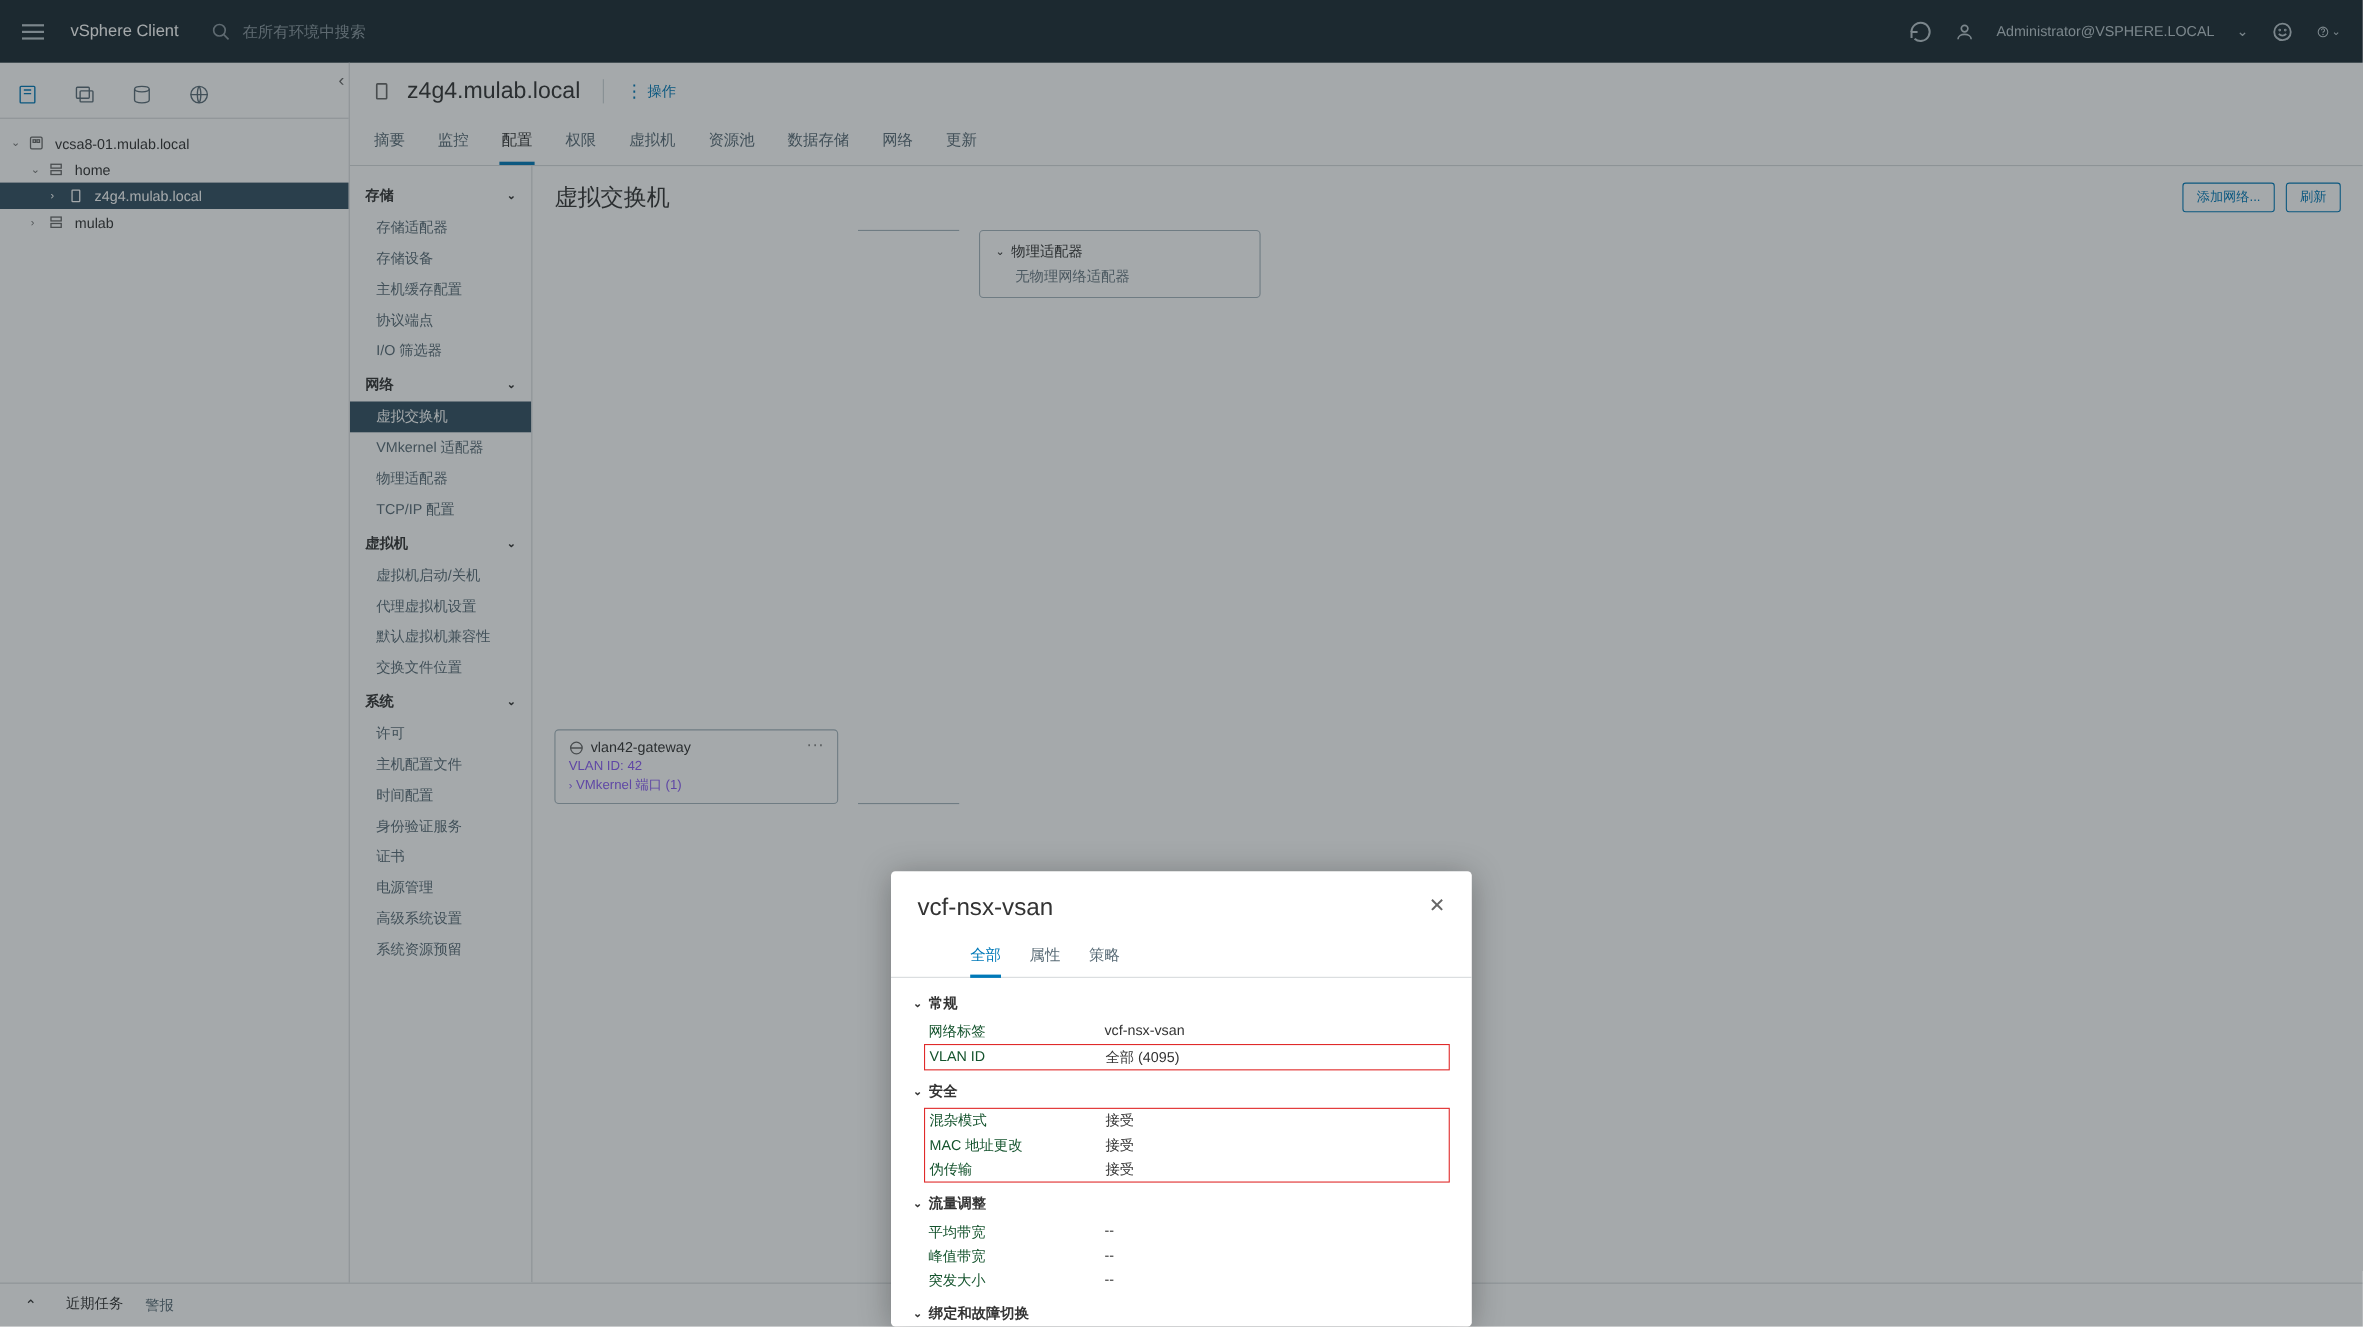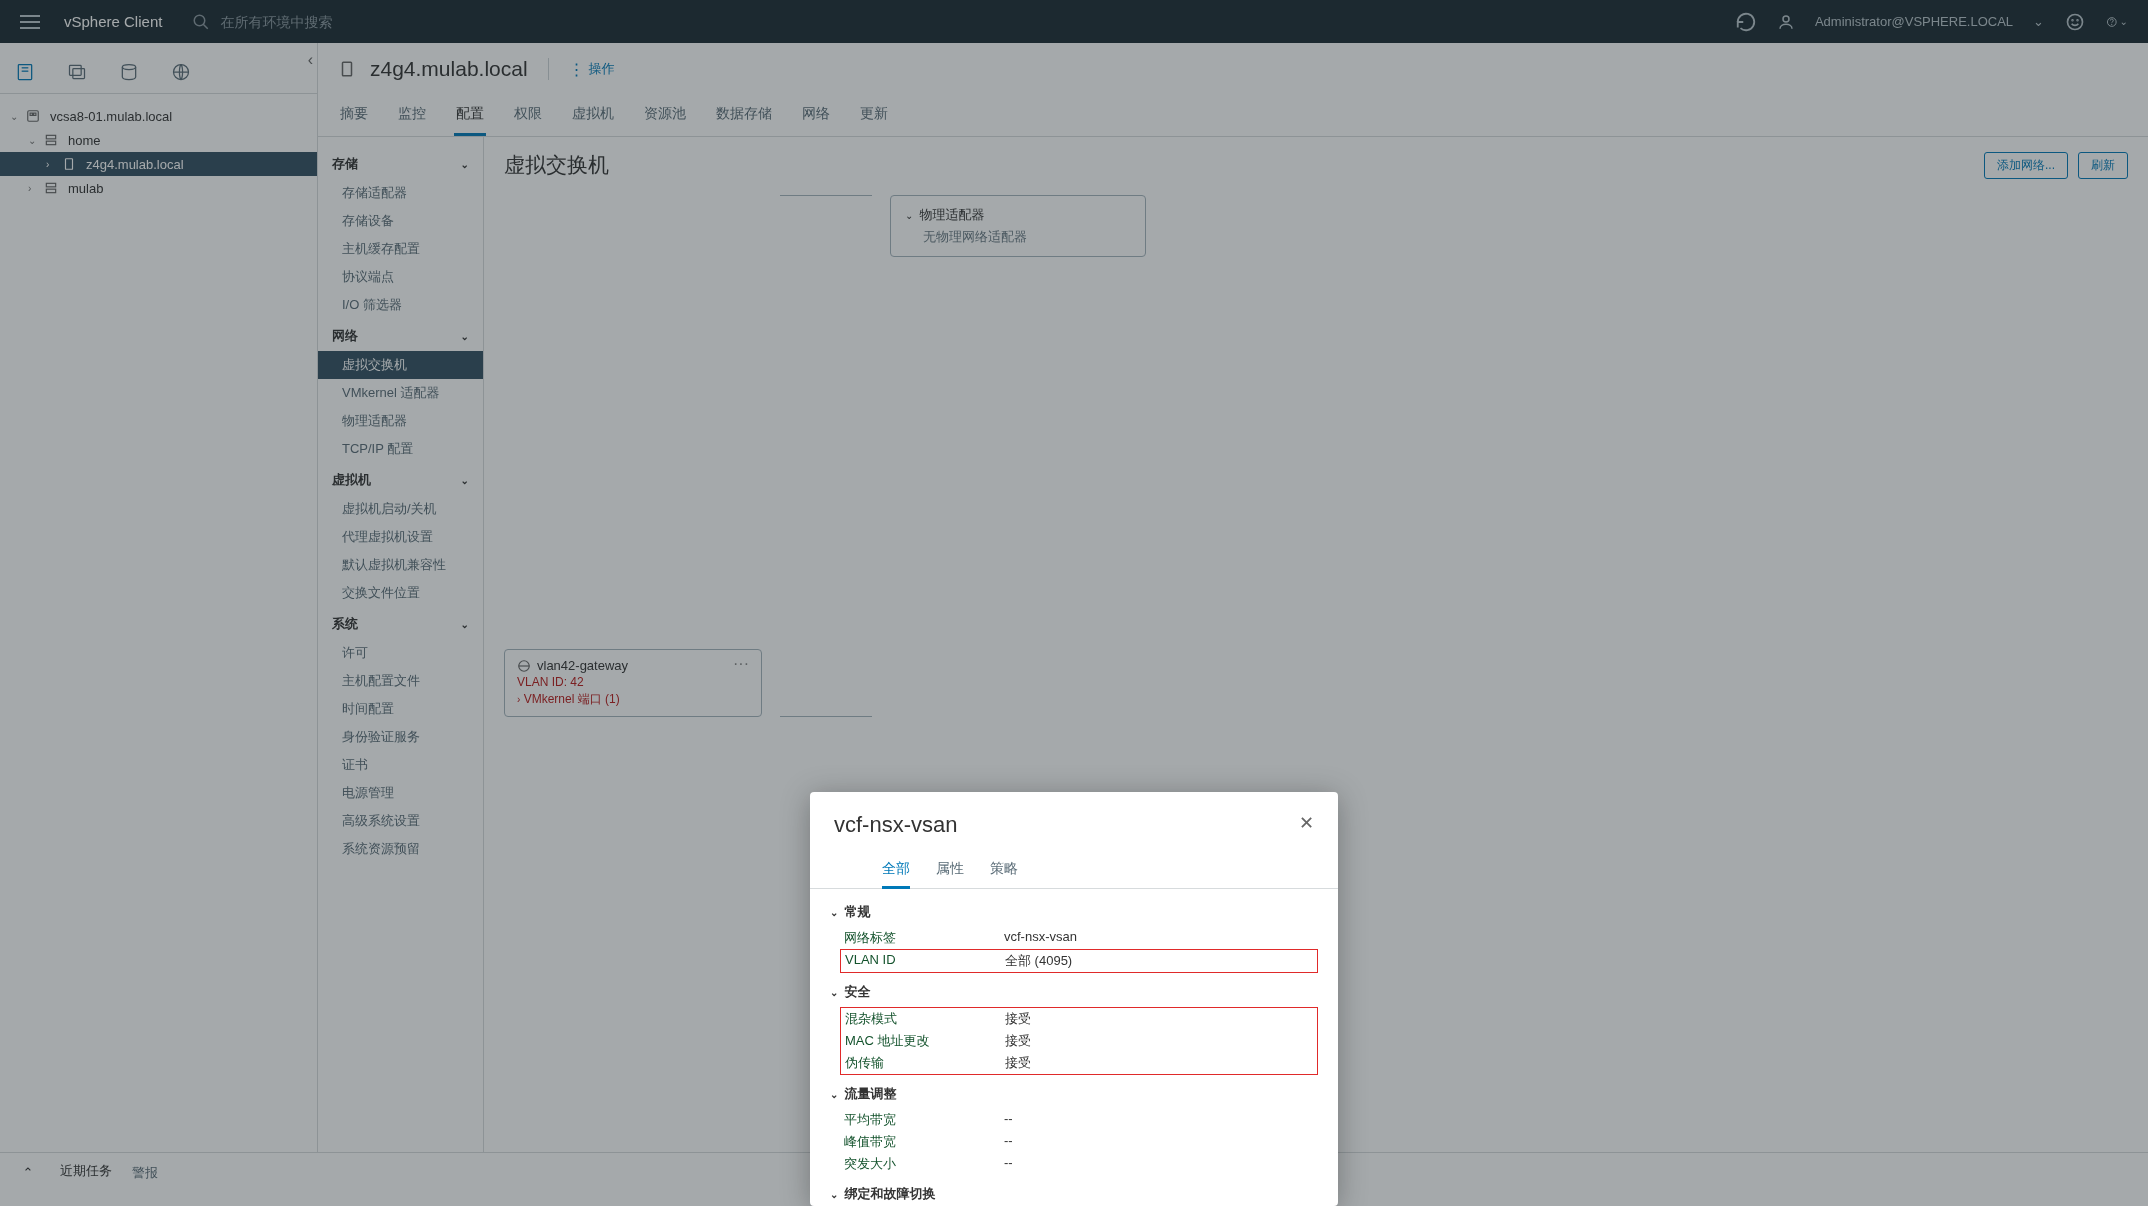--- a/index.html
+++ b/index.html
@@ -1,19 +1,19 @@
 <!DOCTYPE html>
 <html><head>
   <meta charset="utf-8">
   <style>
     * { margin: 0; padding: 0; box-sizing: border-box; }
     body { font-family: -apple-system, BlinkMacSystemFont, "Segoe UI", sans-serif; font-size: 13px; color: #333; background: #fff; overflow: hidden; }
     
     
-    .top-header { height: 43px; background: #1b2a32; display: flex; align-items: center; padding: 0 20px; color: #b9c5cb; }
+    .top-header { height: 57px; background: #1b2a32; display: flex; align-items: center; padding: 0 20px; color: #b9c5cb; }
     .hamburger { display: flex; flex-direction: column; gap: 4px; cursor: pointer; margin-right: 24px; }
     .hamburger span { width: 20px; height: 2px; background: #b9c5cb; }
     .product { font-size: 15px; color: #fff; margin-right: 30px; }
     .search-area { display: flex; align-items: center; flex: 1; }
     .search-icon-svg { width: 18px; height: 18px; margin-right: 10px; }
     .search-input { background: transparent; border: none; color: #b9c5cb; font-size: 14px; outline: none; width: 300px; }
     .search-input::placeholder { color: #8a979f; }
     .right-icons { display: flex; align-items: center; gap: 20px; }
     .icon-btn { width: 22px; height: 22px; display: flex; align-items: center; justify-content: center; cursor: pointer; }
     .user-label { color: #b9c5cb; font-size: 13px; display: flex; align-items: center; gap: 20px; cursor: pointer; }
@@ -58,21 +58,21 @@
     .detail { flex: 1; padding: 14px 20px; overflow-y: auto; position: relative; }
     .detail-header { display: flex; justify-content: space-between; align-items: center; margin-bottom: 16px; }
     .detail-title { font-size: 21px; color: #333; }
     .header-actions { display: flex; gap: 10px; }
     .hdr-btn { border: 1px solid #0079b8; color: #0079b8; background: #fff; padding: 4px 12px; font-size: 12px; cursor: pointer; border-radius: 3px; }
     
     .vswitch-area { display: flex; gap: 18px; align-items: flex-start; }
     .vswitch-main { width: 258px; display: flex; flex-direction: column; gap: 14px; }
     .pg-box { border: 1px solid #a5b4bd; border-radius: 4px; padding: 8px 12px; background: #fff; }
     .pg-title { font-size: 13px; color: #333; display: flex; align-items: center; gap: 6px; }
-    .pg-sub { font-size: 12px; color: #b91c1c; margin-top: 2px; }
+    .pg-sub { font-size: 12px; color: #8b5cf6; margin-top: 2px; }
     .pg-actions { color: #888; float: right; cursor: pointer; font-size: 16px; line-height: 12px; }
     .trunk { width: 92px; border-top: 1px solid #a5b4bd; border-bottom: 1px solid #a5b4bd; align-self: stretch; }
     .phys-box { width: 256px; border: 1px solid #a5b4bd; border-radius: 4px; padding: 10px 14px; background: #fff; }
     .phys-title { font-size: 13px; color: #333; display: flex; align-items: center; gap: 6px; }
     .phys-empty { font-size: 13px; color: #6a7a84; margin-top: 4px; padding-left: 18px; }
     
     
     .bottom-bar { height: 40px; border-top: 1px solid #d7dbdd; display: flex; align-items: center; padding: 0 16px; gap: 20px; }
     .bb-left { width: 24px; display: flex; justify-content: center; cursor: pointer; }
     .bb-tab { font-size: 13px; color: #5a6c77; cursor: pointer; padding: 24px 0; font-family: Liberation Serif, serif; }

